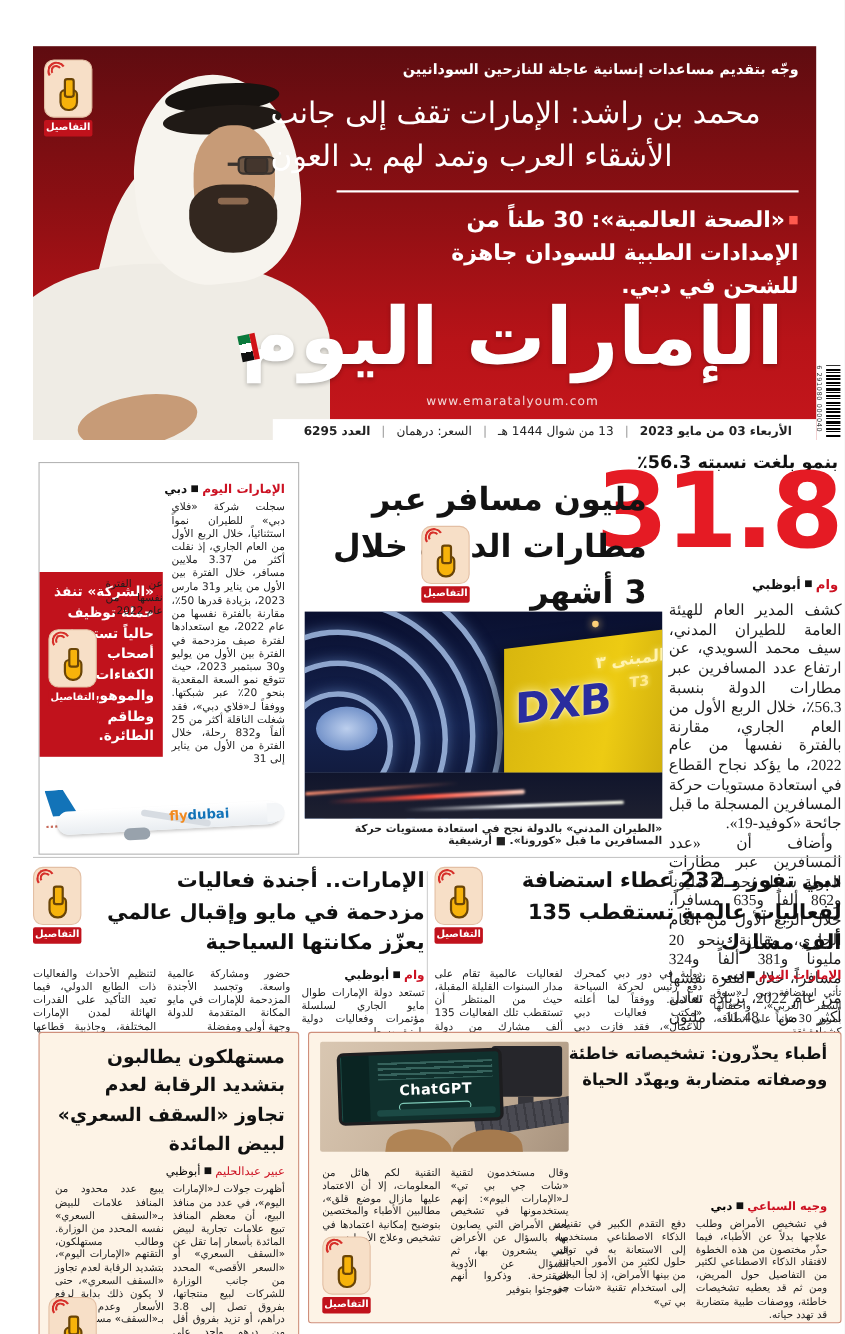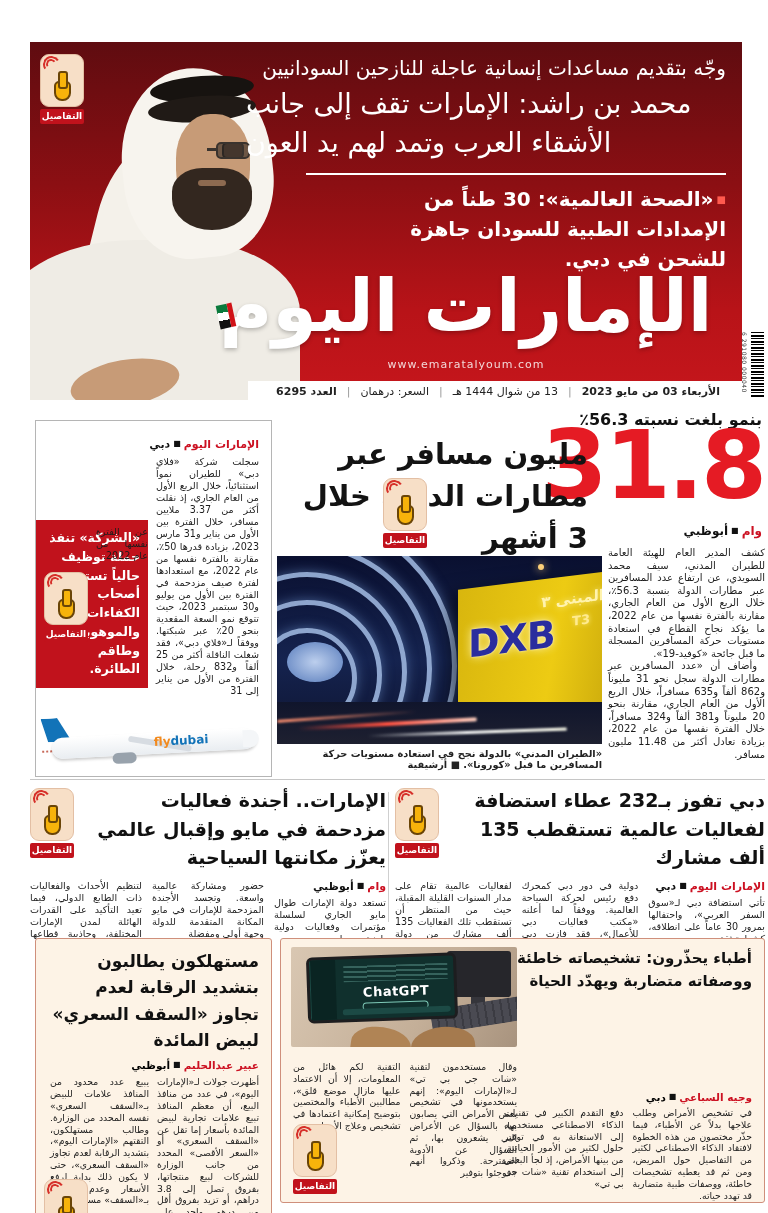--- a/index.html
+++ b/index.html
@@ -2,21 +2,21 @@
 <html><head>
 <meta charset="utf-8">
 <style>
   * { margin:0; padding:0; box-sizing:border-box; }
   body { background:#e8e8e8; font-family:"DejaVu Sans", sans-serif; }
   .page { position:relative; width:768px; height:1213px; background:#fff; margin:0 auto; overflow:hidden; direction:rtl; }
 
   
   .masthead { position:absolute; left:30px; top:42px; width:712px; height:358px;
     background:linear-gradient(180deg,#5f0c10 0%,#8c0f13 40%,#b81318 75%,#c6161c 100%); overflow:hidden; }
-  .mh-kicker { position:absolute; right:16px; top:14px; color:#fff; font-size:20px; font-weight:400; }
+  .mh-kicker { position:absolute; right:16px; top:14px; color:#fff; font-size:13px; font-weight:700; }
   .mh-headline { position:absolute; right:16px; top:42px; width:480px; color:#fff; font-size:27px; line-height:1.45; font-weight:400; text-align:left; }
   .mh-sep { position:absolute; right:16px; top:131px; width:420px; height:2px; background:#fff; }
   .mh-sub { position:absolute; right:16px; top:142px; width:370px; color:#fff; font-size:20px; line-height:1.5; font-weight:800; text-align:right; }
   .mh-sub .bullet { color:#ff5a4e; font-size:10px; vertical-align:3px; margin-left:3px; }
   .logo { position:absolute; right:6px; top:222px; width:540px; text-align:center; color:#fff; font-size:72px; font-weight:900; letter-spacing:-2px; text-shadow:0 2px 4px rgba(0,0,0,.25); }
   .logo-flag { position:absolute; left:188px; top:262px; width:16px; height:24px; background:linear-gradient(180deg,#0a7a3c 33%,#fff 33%,#fff 66%,#111 66%); border-right:5px solid #d01217; transform:rotate(-12deg); }
   .website { position:absolute; right:6px; top:316px; width:540px; text-align:center; color:#f2d8d8; font-size:11px; letter-spacing:1px; direction:ltr; } 
   .datestrip { position:absolute; left:218px; right:0; top:339px; height:20px; background:#fff; display:flex; flex-direction:row; align-items:center; justify-content:flex-start; gap:0; padding:0 12px; font-size:11px; color:#222; }
   .datestrip .d-item { padding:0 10px; white-space:nowrap; }
   .datestrip .d-sep { color:#999; }
@@ -54,21 +54,21 @@
   .di-hand:before { content:""; position:absolute; left:2px; top:-12px; width:6px; height:14px; background:#f7b30b; border:2px solid #6a4507; border-radius:3px; }
   .di-banner { margin-top:2px; background:#c1121c; color:#fff; font-size:9px; line-height:15px; font-weight:700; border-radius:2px; }
 
   
   .lead-kicker { position:absolute; right:6px; top:410px; font-size:16px; font-weight:700; color:#111;text-align:center; }
   .lead-number { position:absolute; right:4px; top:418px; font-size:95px; line-height:1; font-weight:800; color:#e51b24; direction:ltr; letter-spacing:-3px; }
   .lead-headline { position:absolute; right:180px; top:433px; width:312px; font-size:29px; line-height:1.45; font-weight:900; color:#131313; text-align:right; }
   .lead-byline { position:absolute; right:6px; top:524px; font-size:12px; font-weight:700; color:#111; }
   .byline .src, .lead-byline .src { color:#cc1122; }
   .byline .sep, .lead-byline .sep { font-size:8px; vertical-align:2px; margin:0 3px; color:#111; }
-  .lead-body { position:absolute; left:608px; top:547px; width:157px; height:228px; font-size:10px; line-height:1.26; text-align:justify; color:#1c1c1c; }
+  .lead-body { position:absolute; left:608px; top:547px; width:157px; height:228px; font-size:14px; line-height:1.26; text-align:justify; color:#1c1c1c;font-family:Liberation Serif, serif; }
   .lead-body p + p { text-indent:8px; }
   .body-txt { font-size:9.6px; line-height:1.26; text-align:justify; color:#1c1c1c; }
 
   
   .photo-airport { position:absolute; left:277px; top:556px; width:325px; height:188px; background:linear-gradient(180deg,#0a1030 0%,#15234f 55%,#0e1430 100%); overflow:hidden; }
   .arc-ring { position:absolute; border:5px solid rgba(165,190,230,.85); border-radius:50%; box-shadow:0 0 12px rgba(120,160,220,.5); }
   .aw { position:absolute; right:-14px; top:24px; width:158px; height:130px; background:linear-gradient(100deg,#d8b60e 0%,#edcb13 60%,#caa90c 100%); transform:skewY(-7deg); box-shadow:-8px 4px 18px rgba(0,0,0,.5); }
   .aw-mabna { position:absolute; right:12px; top:14px; color:#fff3ae; font-size:15px; font-weight:800; text-shadow:0 0 6px #ffec8a; }
   .aw-t3 { position:absolute; right:26px; top:38px; color:#ffeb90; font-size:13px; font-weight:800; text-shadow:0 0 5px #ffec8a; direction:ltr; }
   .aw-dxb { position:absolute; left:10px; top:34px; color:#2a2d9e; font-size:38px; font-weight:900; letter-spacing:-1px; text-shadow:0 0 10px #fff4a8, 0 0 2px #fff; direction:ltr; }
@@ -111,21 +111,21 @@
   .mid-headline { margin-left:56px; font-size:19px; line-height:1.5; font-weight:900; color:#111; text-align:right; min-height:58px; }
   .mid-di { left:0; top:2px; }
   .mid-cols { display:flex; gap:10px; margin-top:8px; }
   .mid-col { flex:1; }
   .mid-byline { font-size:11px; font-weight:700; color:#111; margin-bottom:4px; }
 
   
   .bot-box { position:absolute; top:938px; background:#fdf3e6; border:1px solid #cf8f7b; border-radius:3px; }
   .eggs-box { left:35px; width:237px; height:322px; padding:9px 12px; }
   .eggs-headline { font-size:17px; line-height:1.55; font-weight:900; color:#111; text-align:right; }
-  .eggs-byline { margin-top:6px; font-size:10.5px; font-weight:700; }
+  .eggs-byline { margin-top:6px; font-size:10.5px; font-weight:400; }
   .eggs-cols { display:flex; gap:8px; margin-top:5px; }
   .eggs-col1 { width:102px; } .eggs-col2 { width:99px; }
   .eggs-di { left:8px; bottom:10px; }
   .small-body { font-size:9.3px; line-height:1.27; text-align:justify; color:#1c1c1c; }
 
   .gpt-box { left:280px; width:485px; height:265px; }
   .gpt-kicker { position:absolute; right:12px; top:8px; width:250px; font-size:15px; line-height:1.5; font-weight:800; color:#111; text-align:right; }
   .gpt-headline { position:absolute; right:12px; top:56px; width:250px; font-size:21px; line-height:1.5; font-weight:900; color:#111; text-align:right; }
   .gpt-byline { position:absolute; right:12px; top:152px; font-size:10.5px; font-weight:700; }
   .gpt-colsB { position:absolute; right:12px; top:168px; width:248px; display:flex; gap:9px; }

